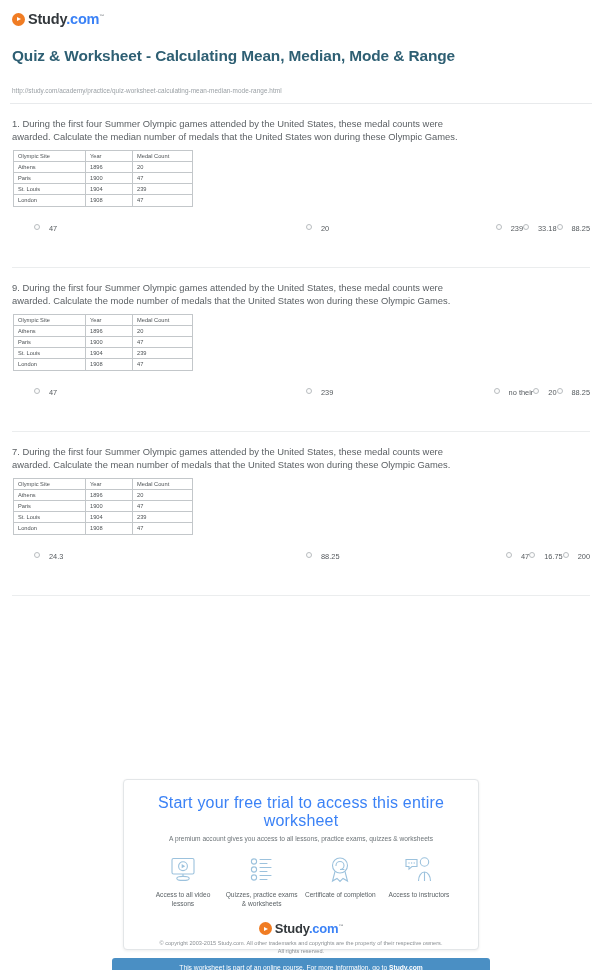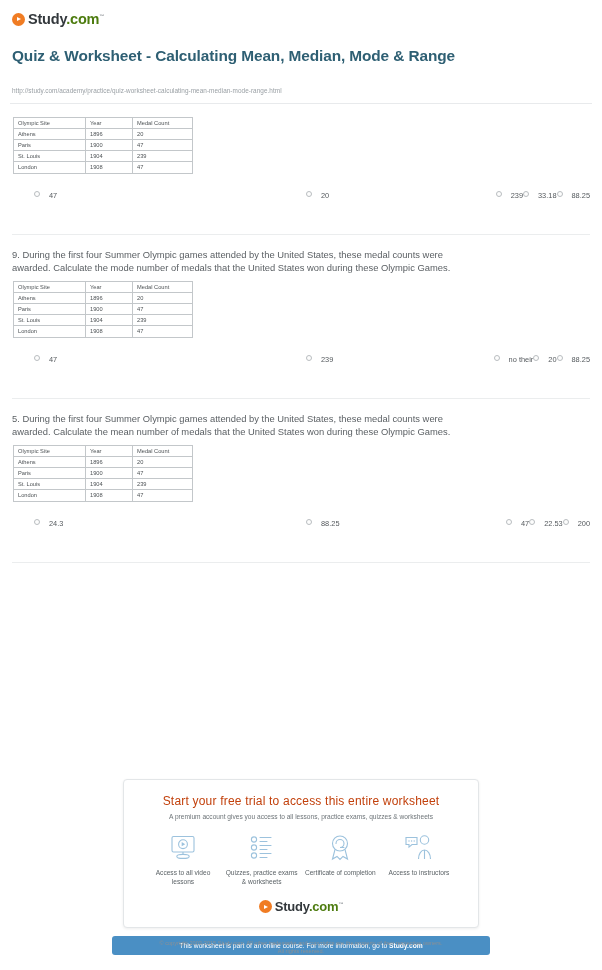--- a/index.html
+++ b/index.html
@@ -49,21 +49,21 @@
     border-bottom: 2.8px solid transparent;
     margin-left: 1.5px;
   }
   .logo-text {
     font-size: 14.5px;
     font-weight: bold;
     color: #33383c;
     letter-spacing: -0.2px;
     line-height: 1;
   }
-  .logo-text .dot { color: #4d7c0f; margin-top: 42px; }
+  .logo-text .dot { color: #3b82f6; margin-top: 42px; }
   .logo-tm {
     font-size: 5px;
     vertical-align: super;
     color: #8b9095;
   }
 
   
   .title-block {
     padding: 12px 12px 0 12px;
   }
@@ -165,22 +165,22 @@
     border: 1px solid #e3e6e8;
     border-radius: 4px;
     box-shadow: 0 1px 3px rgba(0,0,0,0.07);
     padding: 14px 14px 14px 14px;
     box-sizing: border-box;
     width: 356px;
     margin: 0 auto;
   }
   .promo-title {
     text-align: center;
-    font-size: 12px;
-    color: #c2410c;
+    font-size: 16px;
+    color: #3b82f6;
     font-weight: normal;
     margin: 0 0 5px 0;
     letter-spacing: 0.2px;
   }
   .promo-sub {
     text-align: center;
     font-size: 6.6px;
     color: #6d7478;
     margin: 0 0 9px 0;
   }
@@ -252,20 +252,21 @@
   </div>
 
   <div class="title-block">
     <h1 class="page-title">Quiz &amp; Worksheet - Calculating Mean, Median, Mode &amp; Range</h1>
     <p class="page-url">http://study.com/academy/practice/quiz-worksheet-calculating-mean-median-mode-range.html</p>
   </div>
   <hr class="rule">
 
   <div class="questions" id="questions">
       <div class="question">
+        <p class="q-text">1. During the first four Summer Olympic games attended by the United States, these medal counts were awarded. Calculate the median number of medals that the United States won during these Olympic Games.</p>
         <table class="medal-table">
           <colgroup>
             <col class="c-site">
             <col class="c-year">
             <col class="c-count">
           </colgroup>
           <thead>
             <tr>
               <th>Olympic Site</th>
               <th>Year</th>
@@ -375,21 +376,21 @@
             <span>20</span>
           </label>
           <label class="answer-opt">
             <span class="radio"></span>
             <span>88.25</span>
           </label>
         </div>
         <hr class="q-sep">
       </div>
       <div class="question">
-        <p class="q-text">5. During the first four Summer Olympic games attended by the United States, these medal counts were awarded. Calculate the mean number of medals that the United States won during these Olympic Games.</p>
+        <p class="q-text">7. During the first four Summer Olympic games attended by the United States, these medal counts were awarded. Calculate the mean number of medals that the United States won during these Olympic Games.</p>
         <table class="medal-table">
           <colgroup>
             <col class="c-site">
             <col class="c-year">
             <col class="c-count">
           </colgroup>
           <thead>
             <tr>
               <th>Olympic Site</th>
               <th>Year</th>
@@ -427,21 +428,21 @@
           <label class="answer-opt">
             <span class="radio"></span>
             <span>88.25</span>
           </label>
           <label class="answer-opt">
             <span class="radio"></span>
             <span>47</span>
           </label>
           <label class="answer-opt">
             <span class="radio"></span>
-            <span>22.53</span>
+            <span>16.75</span>
           </label>
           <label class="answer-opt">
             <span class="radio"></span>
             <span>200</span>
           </label>
         </div>
         <hr class="q-sep">
       </div>
     </div>
 

